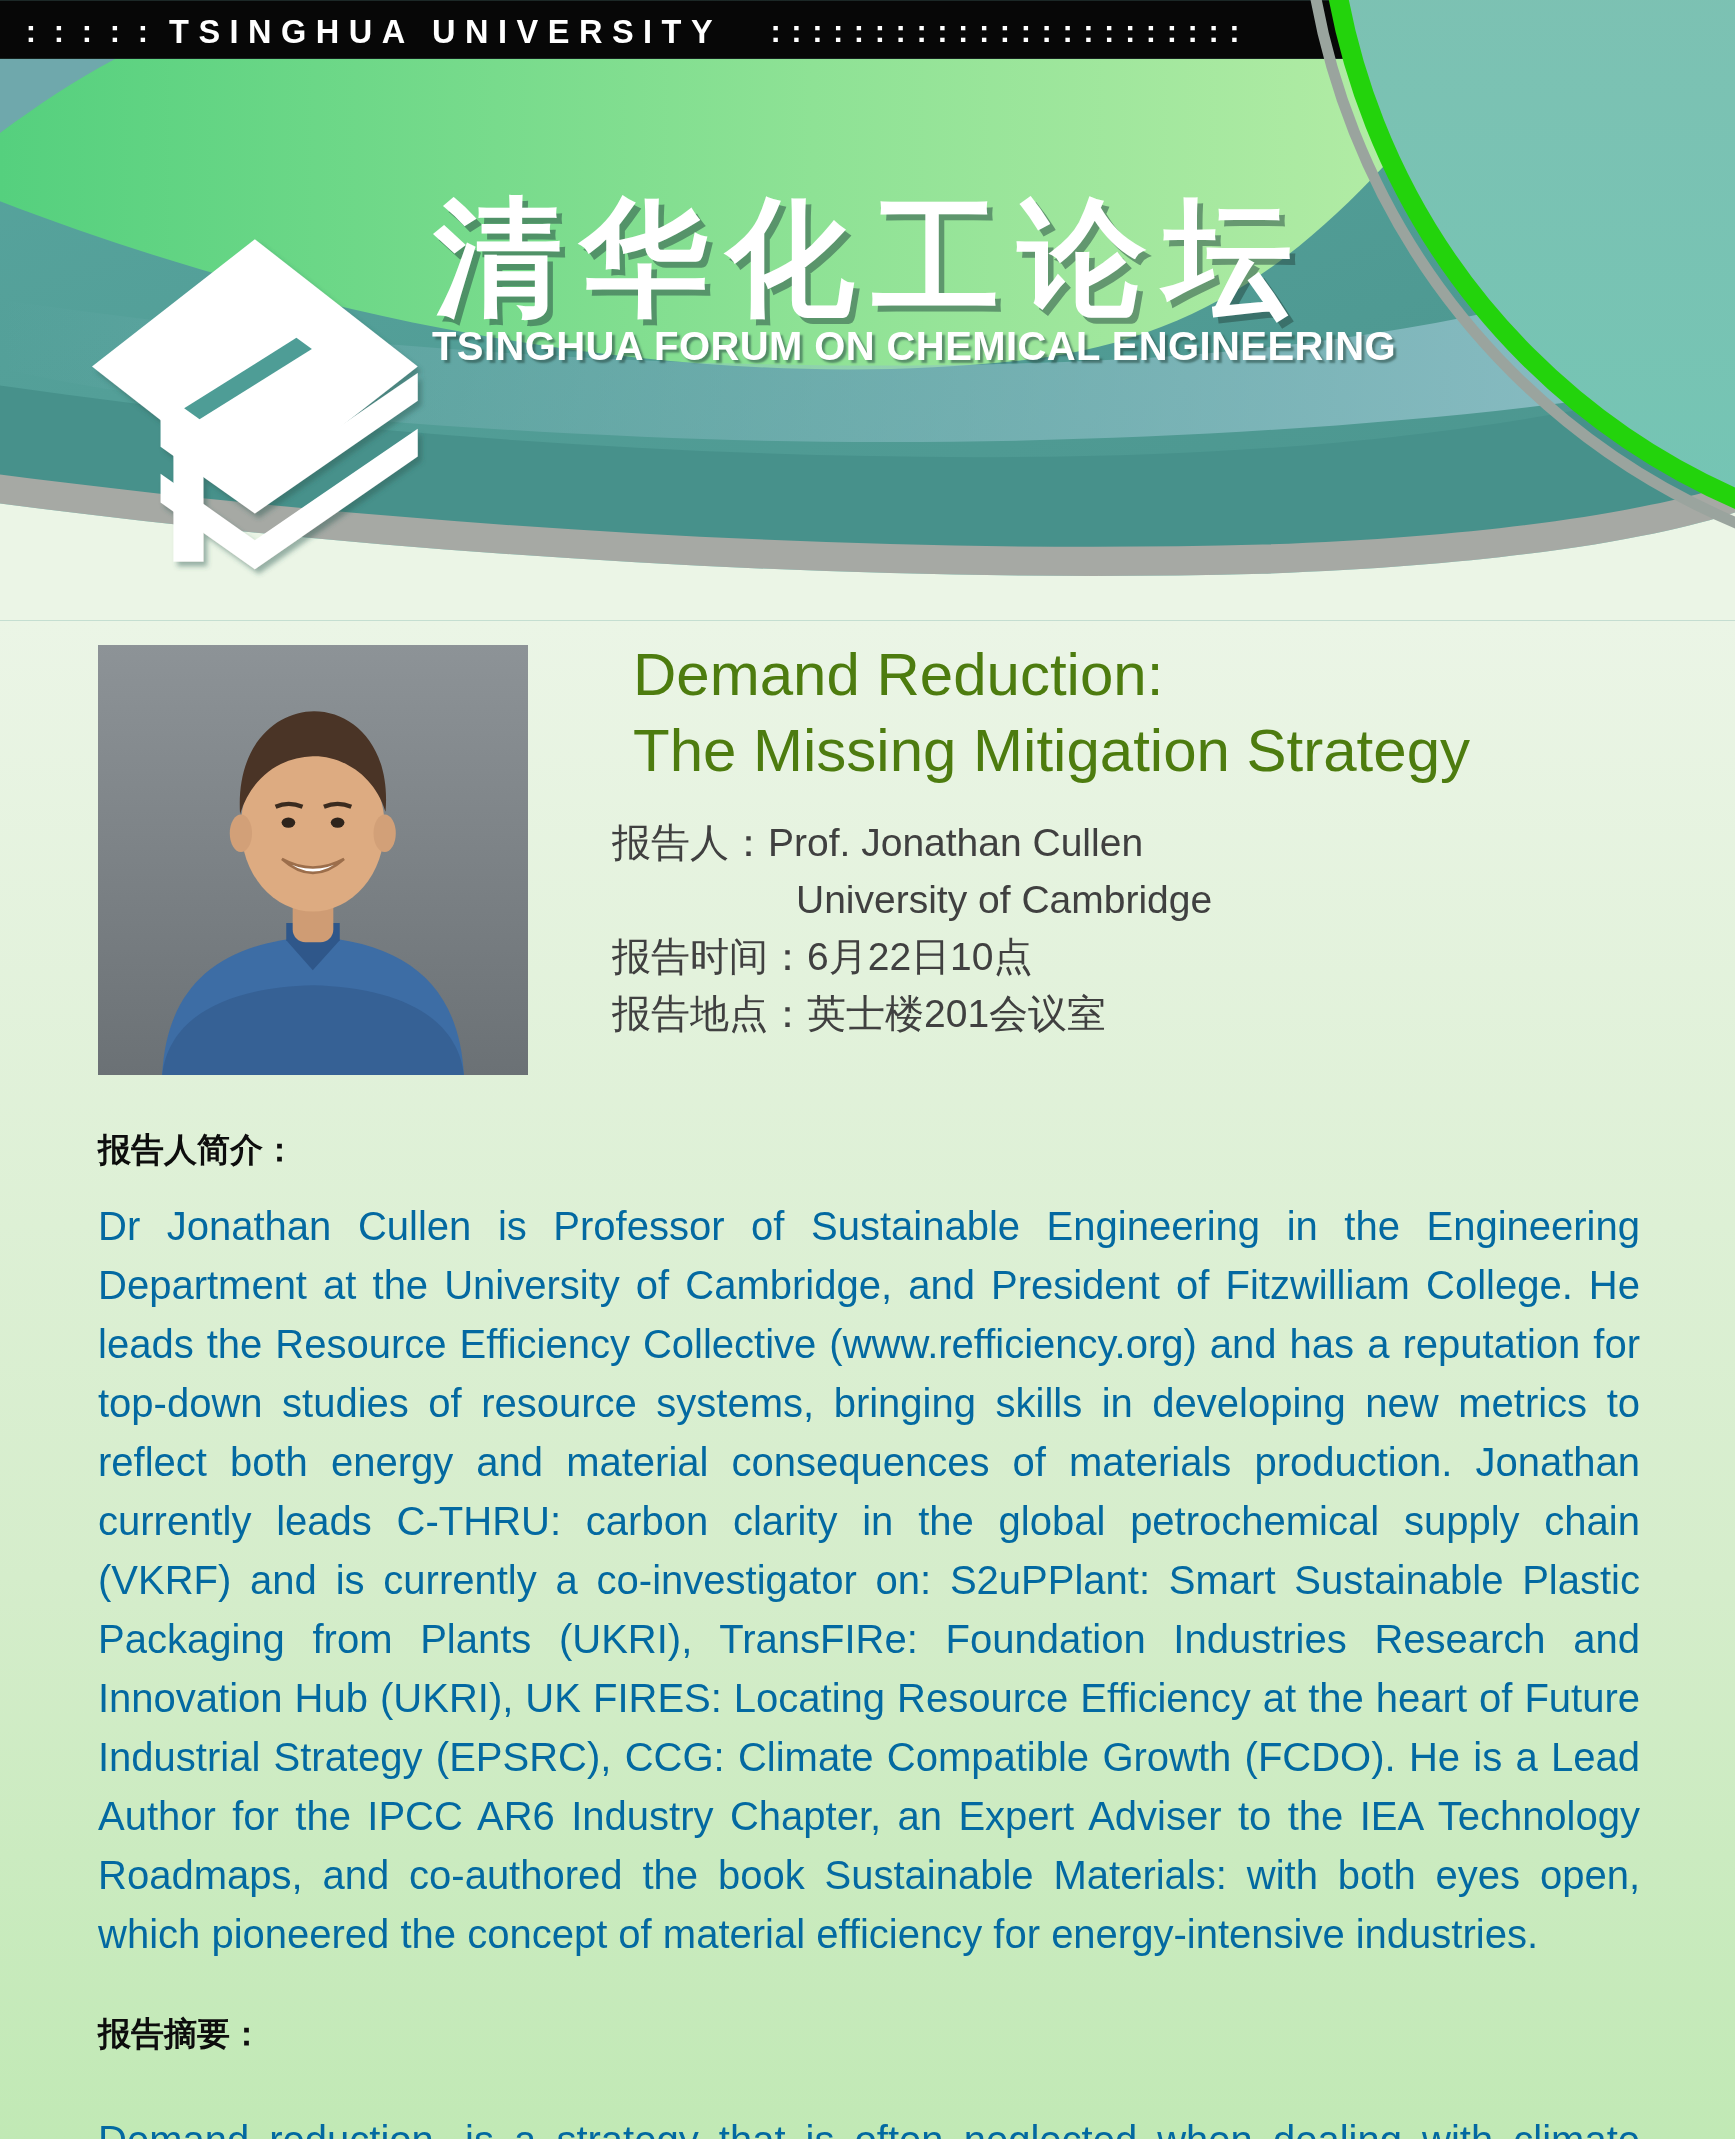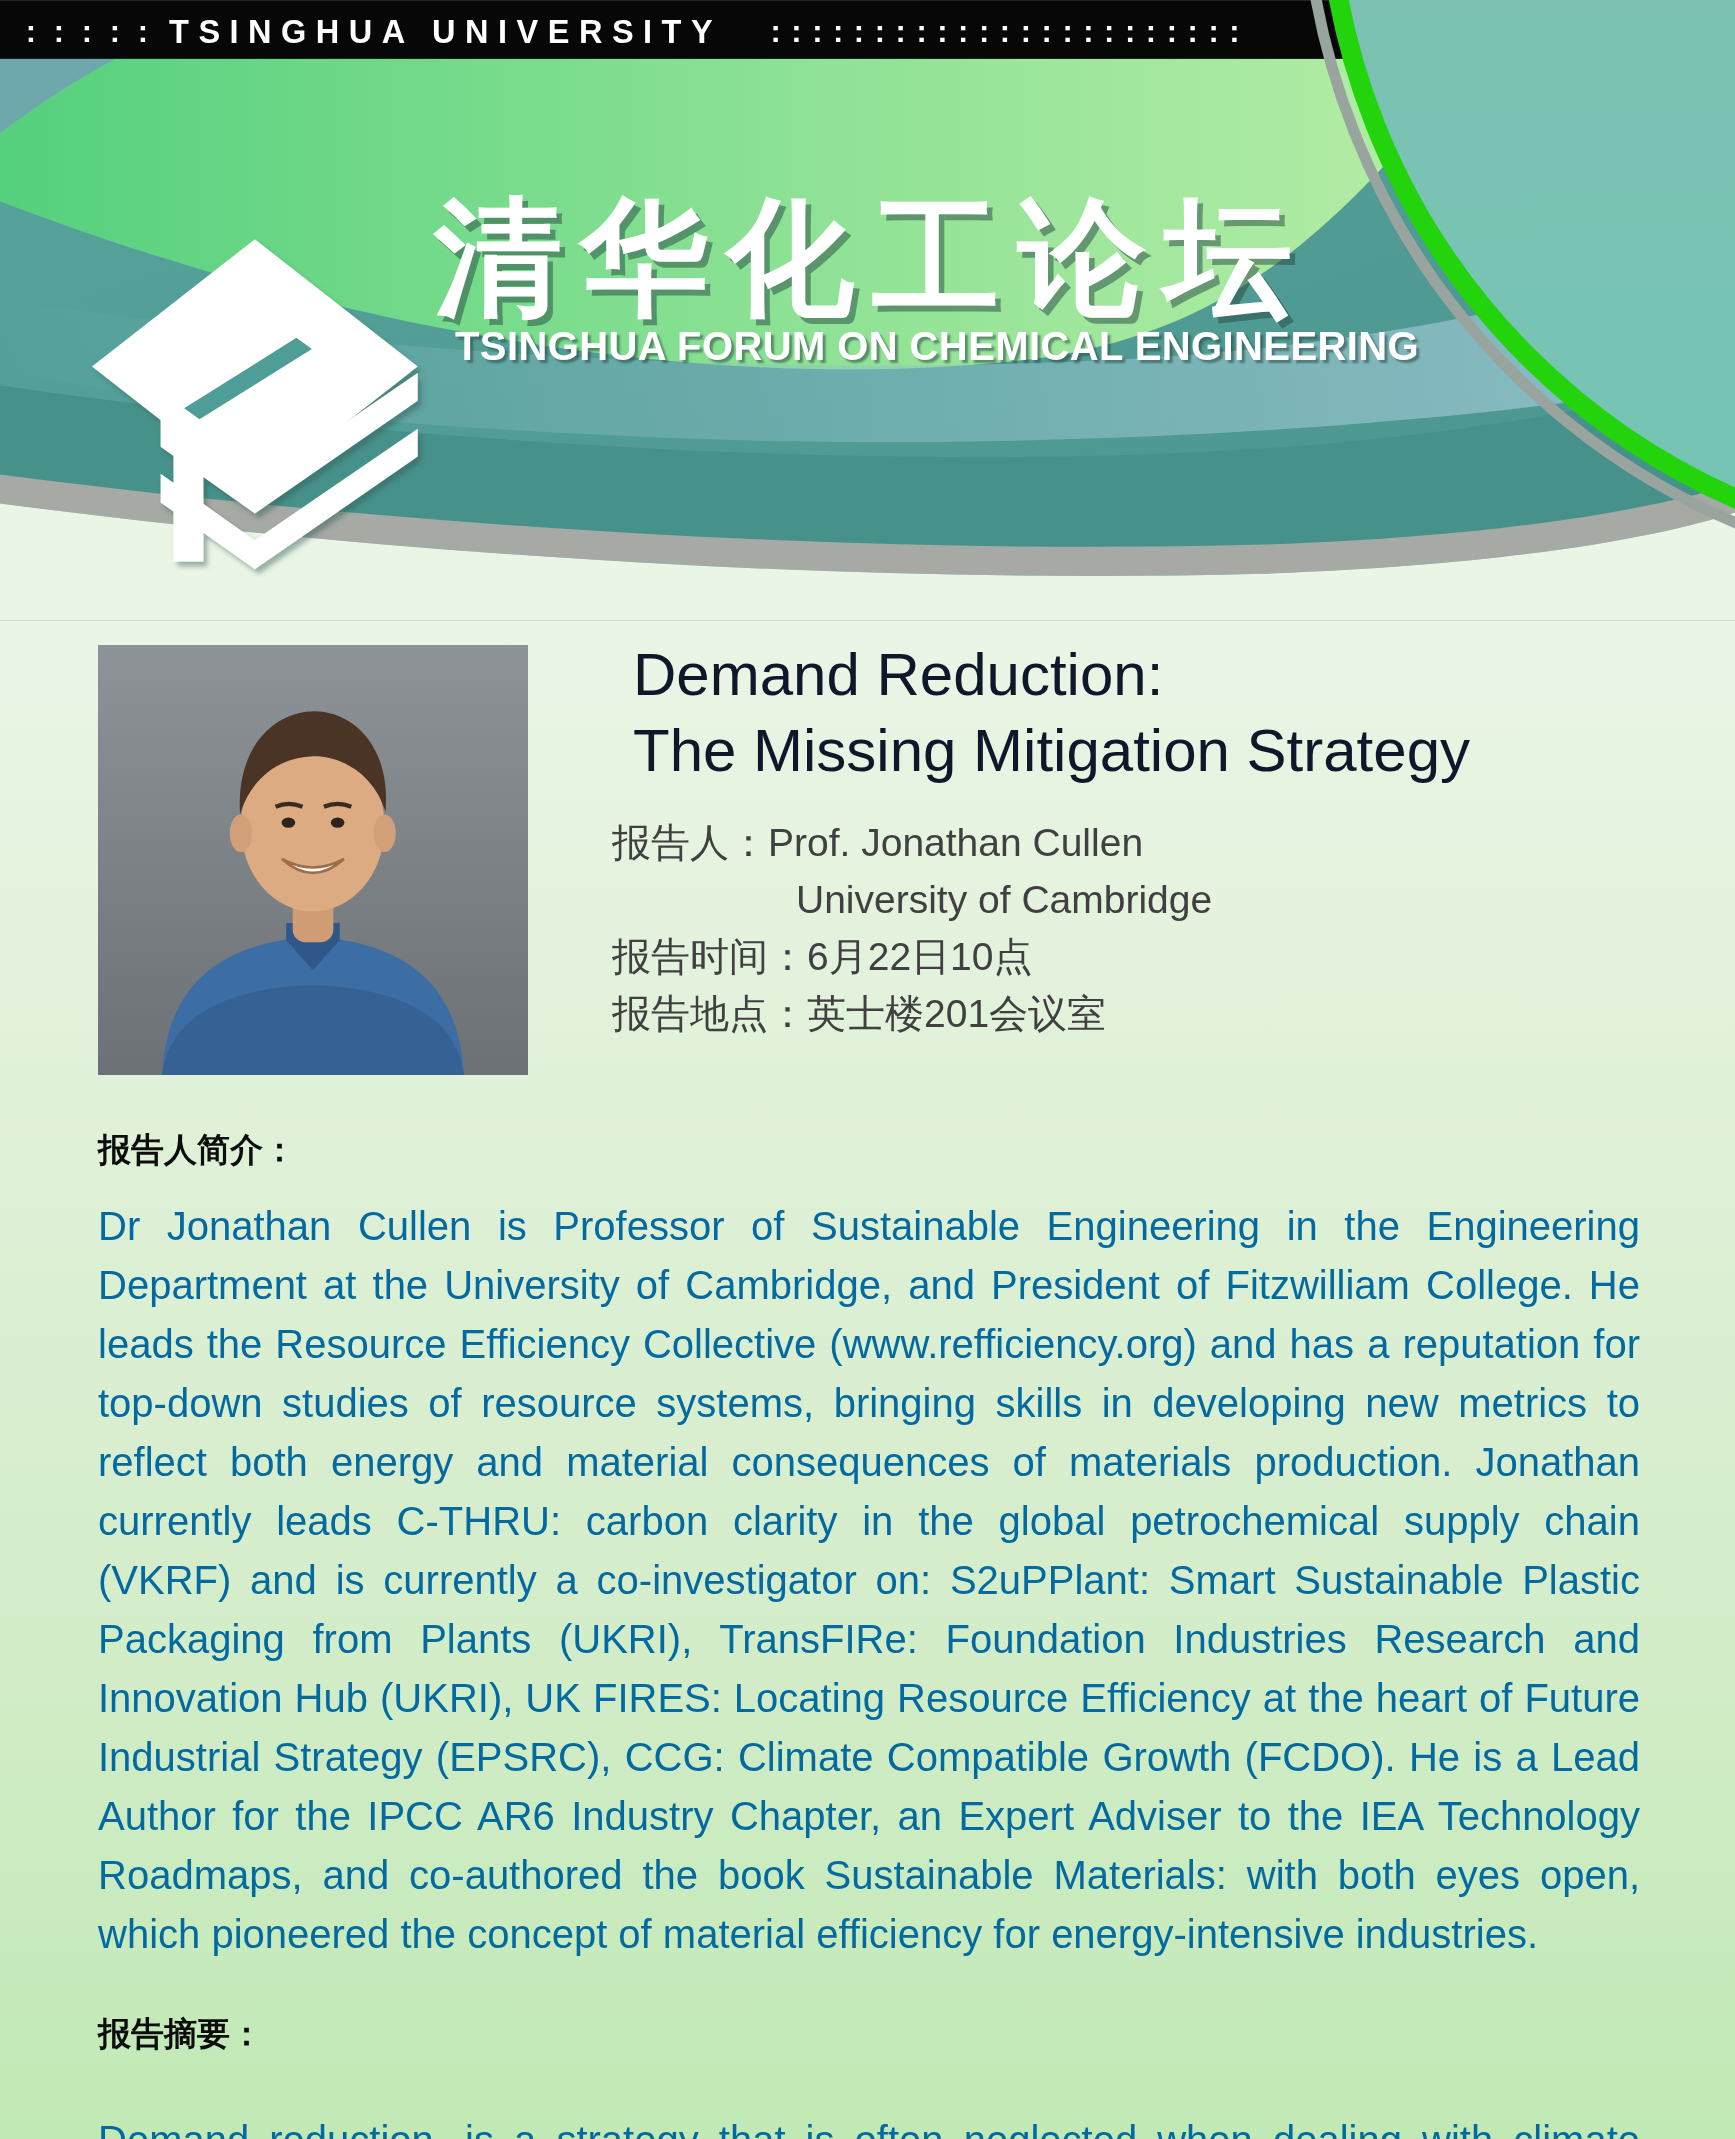--- a/index.html
+++ b/index.html
@@ -9,34 +9,34 @@
     color:#101010;
   }
   
   .header-svg { position:absolute; top:0; left:0; }
   .forum-cn {
     position:absolute; left:434px; top:173px; white-space:nowrap;
     font-size:128px; font-weight:bold; letter-spacing:18px; color:#ffffff;
     text-shadow:5.6px 5.6px 0 rgba(38,72,66,0.50);
   }
   .forum-en {
-    position:absolute; left:455px; top:324px; white-space:nowrap;
+    position:absolute; left:432px; top:324px; white-space:nowrap;
     font-size:40px; font-weight:bold; letter-spacing:0.4px; color:#ffffff;
     text-shadow:3px 3.4px 2.1px rgba(38,72,66,0.55);
   }
   .logo-svg { position:absolute; left:77px; top:223px; }
   
   .body-bg {
     position:absolute; left:0; top:621px; width:1736px; height:2390px;
     background:linear-gradient(180deg,#ebf5e6 0%,#d5edcb 40%,#b7e7aa 75%,#a7e39b 100%);
   }
   .photo-svg { position:absolute; left:98px; top:645px; }
   .talk-title {
     position:absolute; left:633px; top:637px; white-space:nowrap;
-    font-size:60px; line-height:76px; color:#0f172a;
+    font-size:60px; line-height:76px; color:#4d7c0f;
   }
   .info-block {
     position:absolute; left:612px; top:814px; white-space:nowrap;
     font-size:39px; line-height:57px; color:#404040;
   }
   .info-indent { padding-left:184px; }
   .section-heading {
     position:absolute; left:98px; white-space:nowrap;
     font-size:33px; font-weight:bold; color:#0d0d0d;
   }

